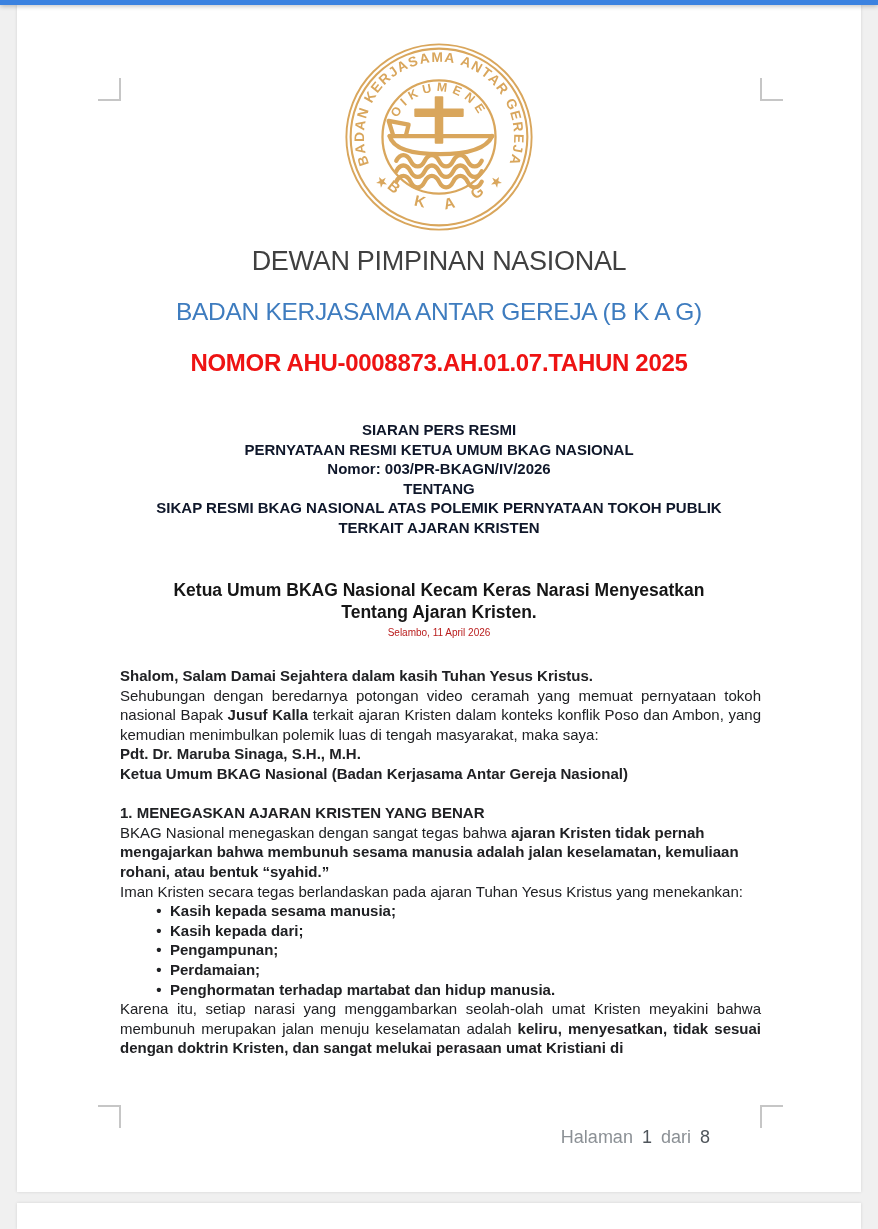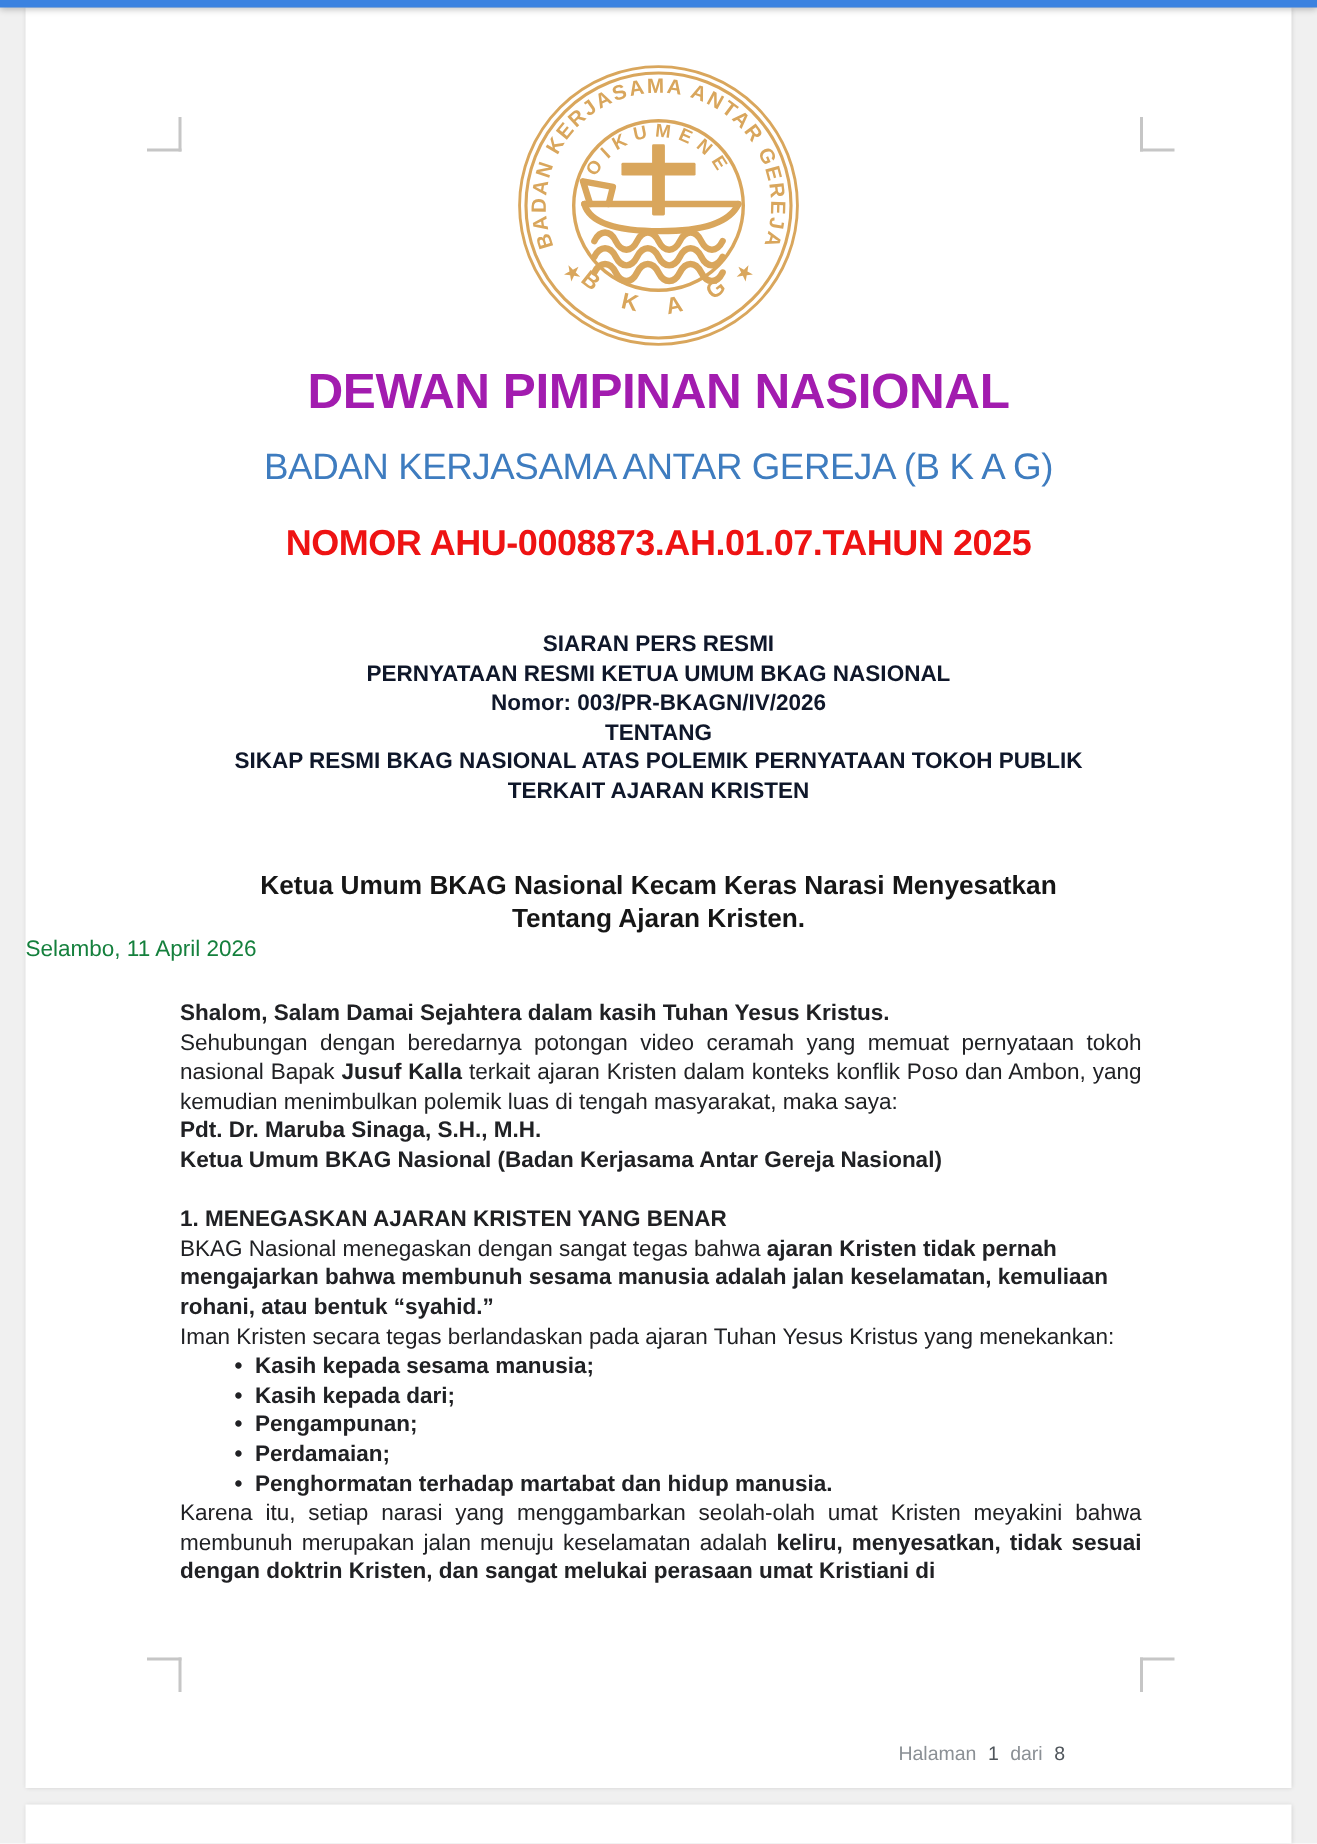--- a/index.html
+++ b/index.html
@@ -14,41 +14,41 @@
   .page2{top:1203px;height:26px;}
   
   .mark{position:absolute;width:21px;height:21px;}
   .mark.tl{left:81px;top:73px;border-right:2px solid #C6C6C6;border-bottom:2px solid #C6C6C6;}
   .mark.tr{left:743px;top:73px;border-left:2px solid #C6C6C6;border-bottom:2px solid #C6C6C6;}
   .mark.bl{left:81px;top:1100px;border-right:2px solid #C6C6C6;border-top:2px solid #C6C6C6;}
   .mark.br{left:743px;top:1100px;border-left:2px solid #C6C6C6;border-top:2px solid #C6C6C6;}
 
   .doc-content{padding-top:37px;}
   .logo-wrap{height:190px;text-align:center;}
-  .title-gold{margin-top:14px;font-size:33px;line-height:30px;font-weight:700;color:#a21caf;text-align:center;letter-spacing:-0.3px;}
+  .title-gold{margin-top:14px;font-size:27px;line-height:30px;font-weight:400;color:#404040;text-align:center;letter-spacing:-0.3px;}
   .title-blue{margin-top:22px;font-size:24.5px;line-height:28px;font-weight:500;color:#3E7CBF;text-align:center;letter-spacing:-0.3px;}
   .title-red{margin-top:23px;font-size:24px;line-height:28px;font-weight:700;color:#EE1313;text-align:center;letter-spacing:-0.3px;}
 
   #press-root{margin-top:43px;}
   .press-line{font-size:15px;line-height:19.5px;font-weight:700;color:#0f172a;text-align:center;}
 
   .headline{margin:42px auto 0 auto;max-width:580px;font-size:17.5px;line-height:22px;font-weight:700;color:#161616;text-align:center;}
-  .dateline{font-size:15px;line-height:19px;color:#15803d;text-align:left;}
+  .dateline{font-size:10px;line-height:19px;color:#b91c1c;text-align:center;}
 
   #body-root{margin:24px 76px 0 103px;width:641px;color:#202124;}
   .para,.h-sec{font-size:15px;line-height:19.6px;margin:0;}
   .para.justify{text-align:justify;}
   .b{font-weight:700;}
   .h-sec{font-weight:700;}
   .spacer{height:19.6px;}
   .bullet-item{display:flex;font-size:15px;line-height:19.6px;}
   .bullet-item .dot{margin-left:28px;width:22px;text-align:center;font-weight:700;}
   .bullet-item .btxt{font-weight:700;}
 
-  .footer{position:absolute;top:1154px;right:151px;font-size:13px;line-height:20px;color:#8B9095;}
+  .footer{position:absolute;top:1122px;right:151px;font-size:18px;line-height:20px;color:#8B9095;}
   .footer .num{color:#4F555B;font-weight:500;}
   .footer span{margin-left:4px;}
 </style>
 </head>
 <body>
 
 <div class="topbar"></div>
 
 <div class="page page1">
   <div class="mark tl"></div>

